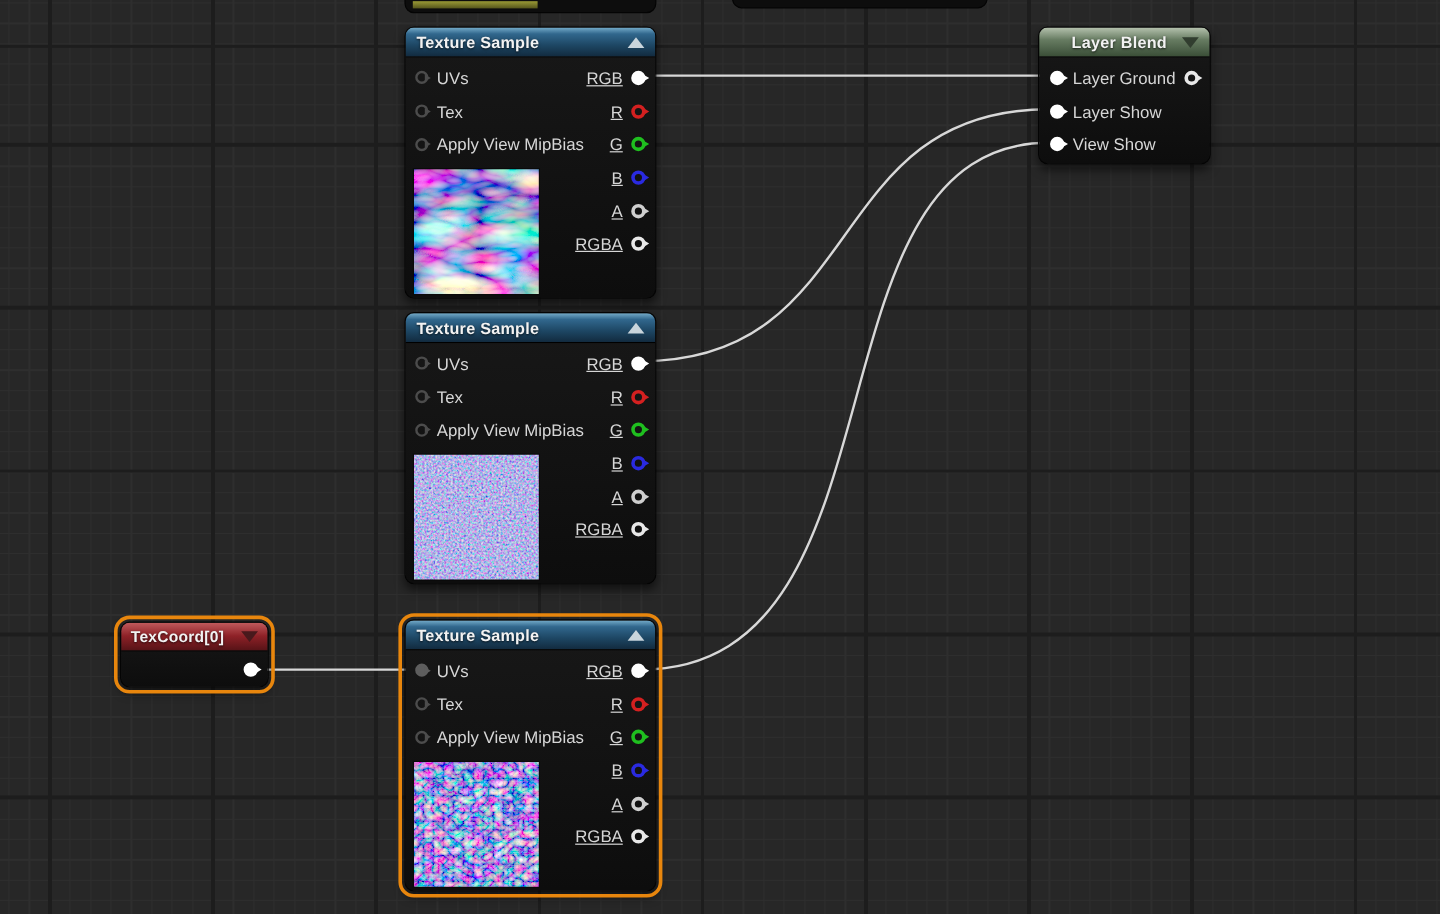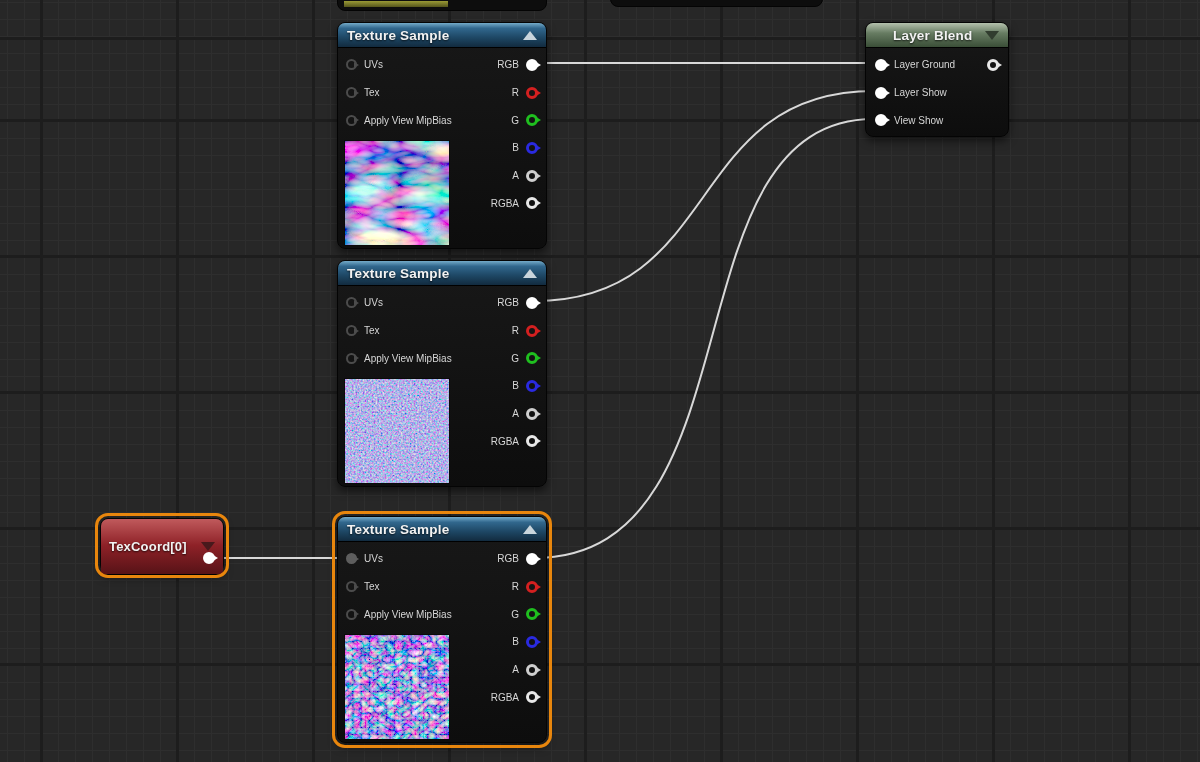--- a/index.html
+++ b/index.html
@@ -27,40 +27,40 @@
   .ts-header{background:linear-gradient(180deg,#74abc9 0%,#31678d 22%,#1d4663 62%,#122b3f 100%);}
   .lb-header{background:linear-gradient(180deg,#b4c1ad 0%,#677c62 42%,#3a4e37 100%);padding-left:27px;}
   .tc-header{background:linear-gradient(180deg,#c05a5c 0%,#8e2127 48%,#571317 100%);}
   .tri{width:0;height:0;margin-left:auto;}
   .tri-up{border-left:7px solid transparent;border-right:7px solid transparent;border-bottom:9px solid #c9d5dc;}
   .tri-down-lb{border-left:7px solid transparent;border-right:7px solid transparent;border-top:9px solid #313d2f;}
   .tri-down-tc{border-left:7px solid transparent;border-right:7px solid transparent;border-top:9px solid #48191c;}
 
   .rows{position:absolute;left:0;right:0;top:24px;padding-top:4px;}
   .row{height:27.7px;display:flex;align-items:center;padding:0 8px;position:relative;}
-  .plabel{font-size:10px;color:#d6d6d6;white-space:nowrap;}
+  .plabel{font-size:14px;color:#d6d6d6;white-space:nowrap;}
   .in-label{margin-left:7px;}
-  .out-label{margin-left:auto;margin-right:7px;}
+  .out-label{margin-left:auto;margin-right:7px;text-decoration:underline;}
 
   .pin{position:relative;display:inline-block;box-sizing:border-box;border-radius:50%;flex:none;}
   .pin::after{content:"";position:absolute;top:50%;transform:translateY(-50%);width:0;height:0;
       border-top:3px solid transparent;border-bottom:3px solid transparent;border-left:5px solid var(--c);}
   .pin-out{width:12px;height:12px;border:3px solid var(--c);}
   .pin-out::after{left:7px;}
   .pin-in{width:11px;height:11px;border:2.5px solid var(--c);}
   .pin-in::after{left:6px;}
   .pin.filled{background:var(--c);}
   .c-white{--c:#ffffff;} .c-r{--c:#d42020;} .c-g{--c:#1fbf1f;} .c-b{--c:#2a2ae0;}
   .c-a{--c:#cfcfcf;} .c-rgba{--c:#e8e8e8;} .c-in{--c:#4c4c4c;} .c-in-conn{--c:#5e5e5e;}
 
   .preview{position:absolute;left:6px;top:117px;width:104px;height:104px;border:1px solid #0a0a0a;}
 
   
   #texcoord-node{left:100px;top:518px;width:122px;height:53px;}
-  #texcoord-node .node-header{height:23px;padding:16px 8px;}
+  #texcoord-node .node-header{height:23px;padding:0 8px;}
   #texcoord-node .tc-pin{position:absolute;right:8px;top:33px;}
 
   
   #layer-blend-node{left:865px;top:22px;width:142px;height:113px;}
   #layer-blend-node .row{padding:0 9px;}
   .lb-out-pin{position:absolute;right:9px;top:50%;margin-top:-6px;}
 
   
   .partial{position:absolute;z-index:3;background:#0d0d0d;border:1px solid #040404;border-radius:8px;}
   #partial-a{left:337px;top:-21px;width:208px;height:30px;}

